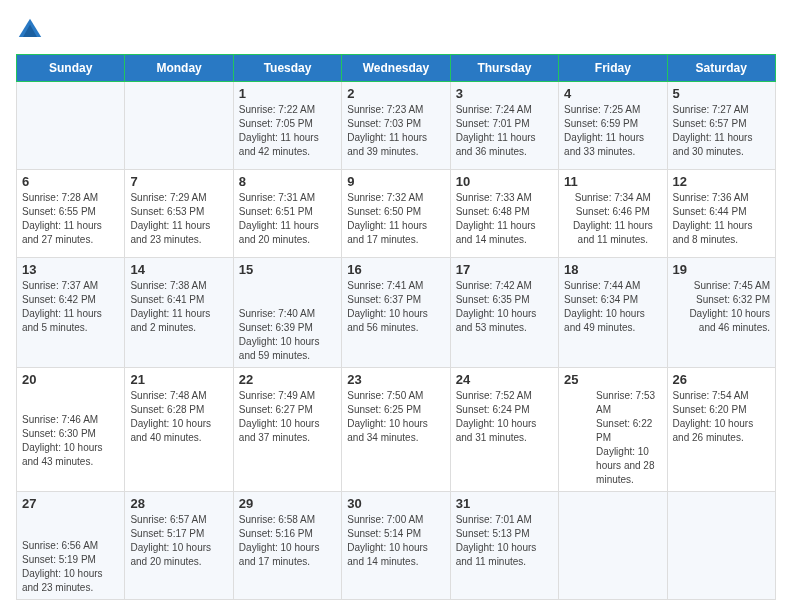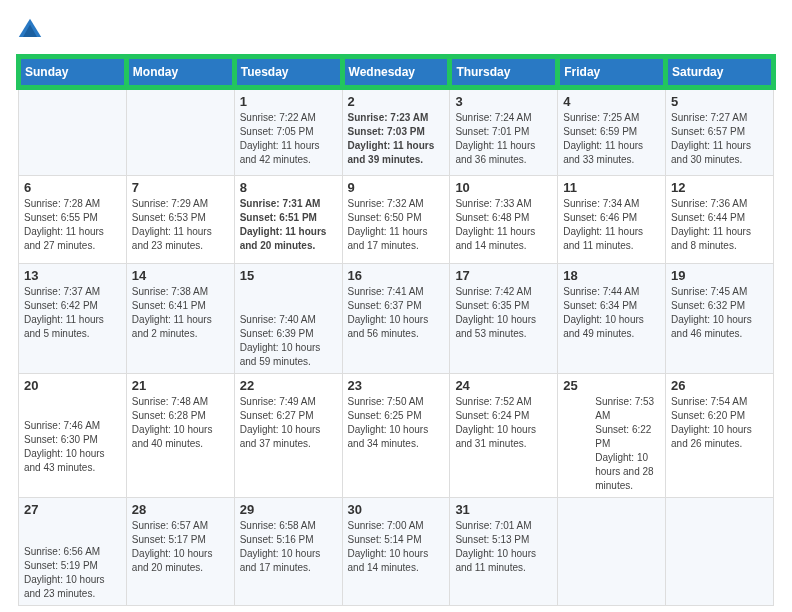--- a/index.html
+++ b/index.html
@@ -56,22 +56,22 @@
       width: 100%;
       border-collapse: collapse;
       table-layout: fixed;
     }
     thead tr th {
       background-color: #2979c4;
       color: #fff;
       font-size: 12px;
       font-weight: bold;
       padding: 6px 4px;
-      text-align: left;
-      border: 5px solid #22c55e;
+      text-align: center;
+      border: 1px solid #22c55e;
     }
     tbody tr td {
       vertical-align: top;
       border: 1px solid #ddd;
       padding: 4px 5px;
       font-size: 10px;
       color: #333;
       min-height: 80px;
       height: 88px;
     }
@@ -130,21 +130,21 @@
         <td></td>
         <td></td>
         <td>
           <div class="day-num">1</div>
           <div class="day-info" style="white-space: pre-line;">Sunrise: 7:22 AM
 Sunset: 7:05 PM
 Daylight: 11 hours and 42 minutes.</div>
         </td>
         <td>
           <div class="day-num">2</div>
-          <div class="day-info" style="white-space: pre-line; font-weight: bold;">Sunrise: 7:23 AM
+          <div class="day-info" style="white-space: pre-line;">Sunrise: 7:23 AM
 Sunset: 7:03 PM
 Daylight: 11 hours and 39 minutes.</div>
         </td>
         <td>
           <div class="day-num">3</div>
           <div class="day-info" style="white-space: pre-line;">Sunrise: 7:24 AM
 Sunset: 7:01 PM
 Daylight: 11 hours and 36 minutes.</div>
         </td>
         <td>
@@ -168,39 +168,39 @@
 Daylight: 11 hours and 27 minutes.</div>
         </td>
         <td>
           <div class="day-num">7</div>
           <div class="day-info" style="white-space: pre-line;">Sunrise: 7:29 AM
 Sunset: 6:53 PM
 Daylight: 11 hours and 23 minutes.</div>
         </td>
         <td>
           <div class="day-num">8</div>
-          <div class="day-info" style="white-space: pre-line; font-weight: bold;">Sunrise: 7:31 AM
+          <div class="day-info" style="white-space: pre-line;">Sunrise: 7:31 AM
 Sunset: 6:51 PM
 Daylight: 11 hours and 20 minutes.</div>
         </td>
         <td>
           <div class="day-num">9</div>
           <div class="day-info" style="white-space: pre-line;">Sunrise: 7:32 AM
 Sunset: 6:50 PM
 Daylight: 11 hours and 17 minutes.</div>
         </td>
         <td>
           <div class="day-num">10</div>
           <div class="day-info" style="white-space: pre-line;">Sunrise: 7:33 AM
 Sunset: 6:48 PM
 Daylight: 11 hours and 14 minutes.</div>
         </td>
         <td>
           <div class="day-num">11</div>
-          <div class="day-info" style="white-space: pre-line;">Sunrise: 7:34 AM
+          <div class="day-info" style="white-space: pre-line; text-align: center;">Sunrise: 7:34 AM
 Sunset: 6:46 PM
 Daylight: 11 hours and 11 minutes.</div>
         </td>
         <td>
           <div class="day-num">12</div>
           <div class="day-info" style="white-space: pre-line;">Sunrise: 7:36 AM
 Sunset: 6:44 PM
 Daylight: 11 hours and 8 minutes.</div>
         </td>
       </tr>
@@ -236,21 +236,21 @@
 Daylight: 10 hours and 53 minutes.</div>
         </td>
         <td>
           <div class="day-num">18</div>
           <div class="day-info" style="white-space: pre-line;">Sunrise: 7:44 AM
 Sunset: 6:34 PM
 Daylight: 10 hours and 49 minutes.</div>
         </td>
         <td>
           <div class="day-num">19</div>
-          <div class="day-info" style="white-space: pre-line;">Sunrise: 7:45 AM
+          <div class="day-info" style="white-space: pre-line; text-align: right;">Sunrise: 7:45 AM
 Sunset: 6:32 PM
 Daylight: 10 hours and 46 minutes.</div>
         </td>
       </tr>
       <tr>
         <td>
           <div class="day-num">20</div>
           <div class="day-info" style="white-space: pre-line; margin-top: 26px;">Sunrise: 7:46 AM
 Sunset: 6:30 PM
 Daylight: 10 hours and 43 minutes.</div>

